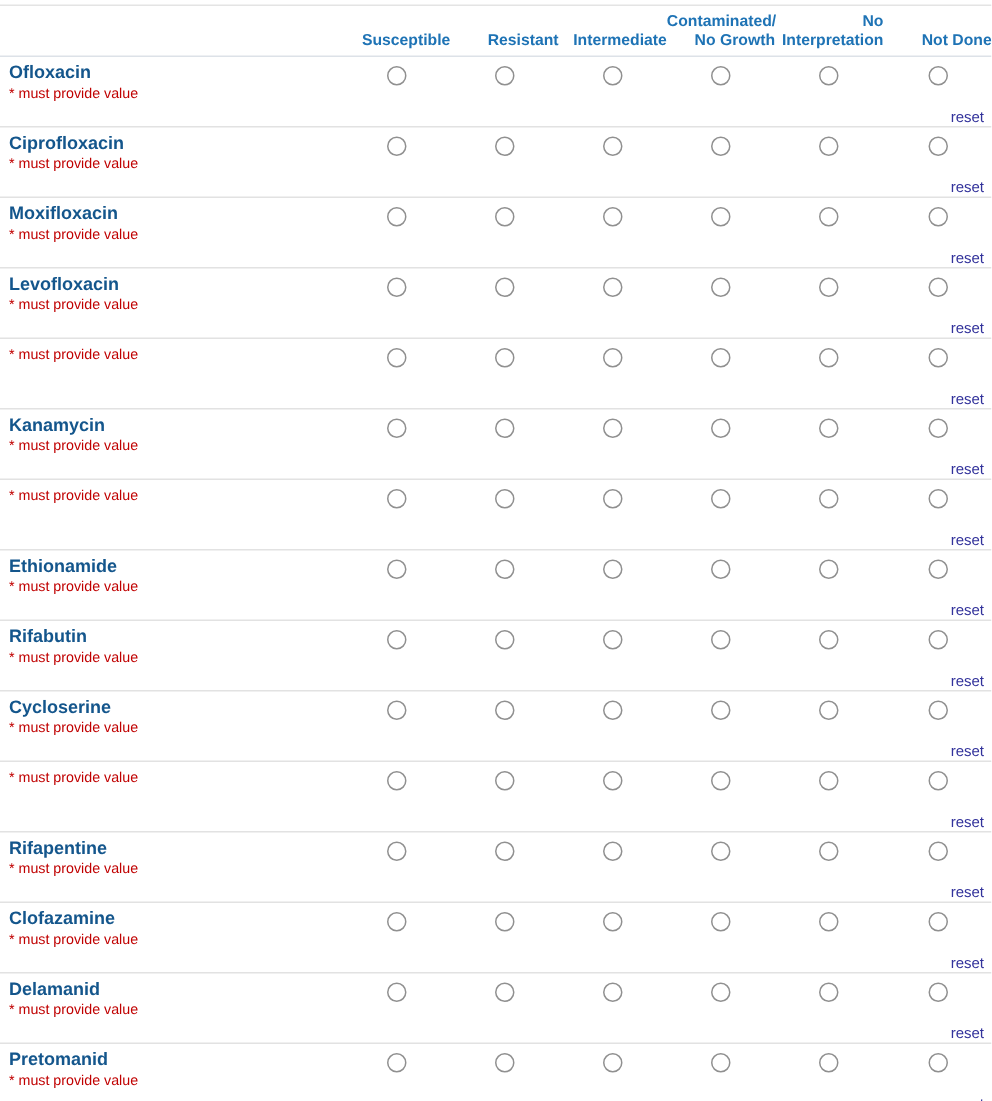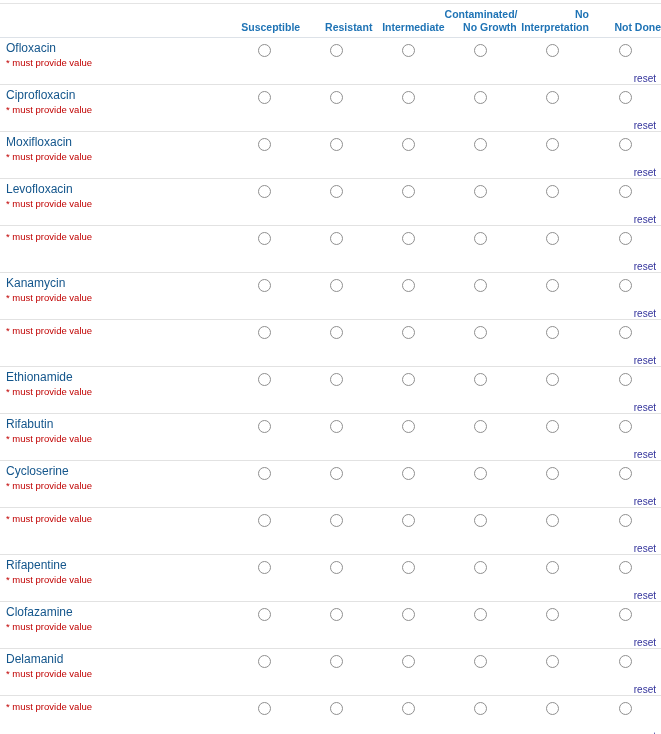--- a/index.html
+++ b/index.html
@@ -24,21 +24,21 @@
     font-size:10.5px;font-weight:bold;line-height:1.25;
     white-space:pre-line;
     color:#1e73b5;
   }
   
   .row{border-bottom:1px solid #e2e2e2;padding-top:4px;box-sizing:border-box;}
   .row:last-child{border-bottom:2px solid #d2d2d2;}
   .row-main{display:flex;min-height:28px;}
   .row-label{width:228px;flex:0 0 228px;padding-left:6px;box-sizing:border-box;}
   .drug-name{
-    font-size:12px;font-weight:normal;color:#14568c;
+    font-size:12px;font-weight:bold;color:#14568c;
     line-height:1.15;display:block;
   }
   .required-note{
     font-size:9.5px;color:#c00000;display:block;margin-top:2px;line-height:1.1;
   }
   .radio-cell{
     flex:0 0 72.2px;width:72.2px;
     display:flex;justify-content:center;align-items:flex-start;
     padding-top:2px;box-sizing:border-box;
   }
@@ -442,20 +442,21 @@
           </div>
           <div class="radio-cell">
             <span class="radio" role="radio" aria-checked="false"></span>
           </div>
         </div>
         <div class="row-reset"><a class="reset-link" href="#">reset</a></div>
       </div>
       <div class="row">
         <div class="row-main">
           <div class="row-label">
+            <span class="drug-name">Pretomanid</span>
             <span class="required-note">* must provide value</span>
           </div>
           <div class="radio-cell">
             <span class="radio" role="radio" aria-checked="false"></span>
           </div>
           <div class="radio-cell">
             <span class="radio" role="radio" aria-checked="false"></span>
           </div>
           <div class="radio-cell">
             <span class="radio" role="radio" aria-checked="false"></span>

